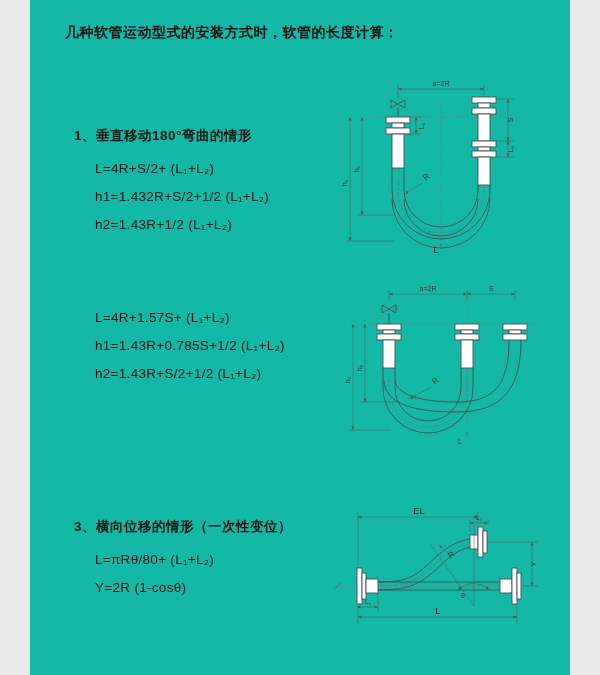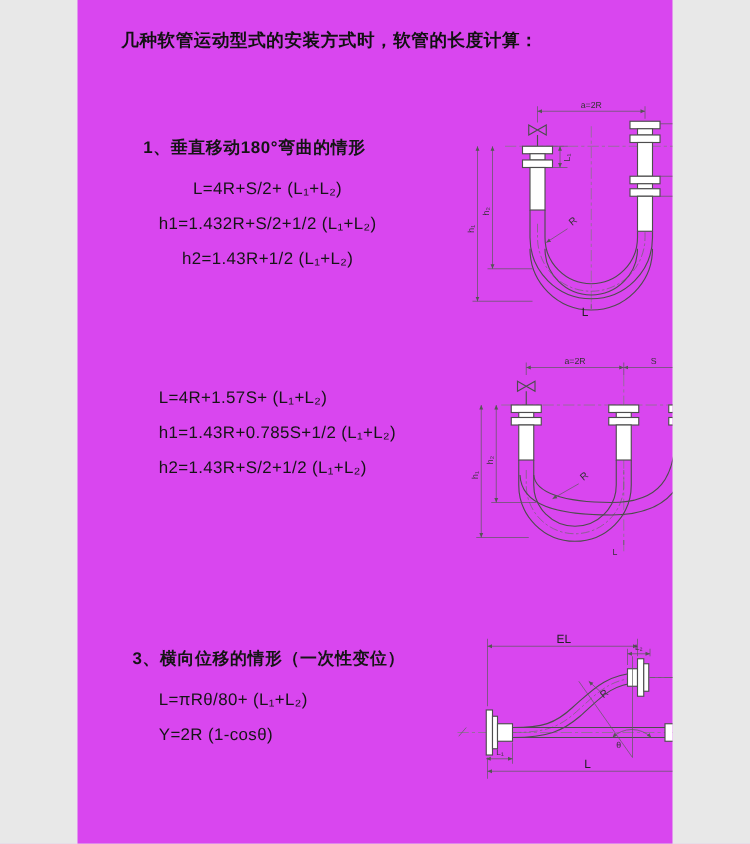--- a/index.html
+++ b/index.html
@@ -1,26 +1,26 @@
 <!DOCTYPE html>
 <html><head>
 <meta charset="utf-8">
 <style>
   html,body{margin:0;padding:0;background:#e8e8e8;}
   .page{
-    position:relative;width:476px;height:675px;margin:0 auto;
-    background:#d946ef;overflow:hidden;
+    position:relative;width:540px;height:675px;margin:0 auto;
+    background:#14b8a6;overflow:hidden;
     font-family:"Liberation Sans","DejaVu Sans",sans-serif;color:#111;
   }
   .title{
     position:absolute;left:35px;top:24px;font-size:14px;font-weight:700;
     letter-spacing:0.5px;color:#111;
   }
   .sec{position:absolute;left:44px;}
-  .sec-1{top:108px;text-align:center;}
+  .sec-1{top:126px;}
   .sec-2{top:304px;}
   .sec-3{top:517px;}
   .heading{font-size:13.5px;font-weight:700;letter-spacing:0.5px;line-height:20px;margin:0 0 9px 0;color:#151515;}
   .formulas{padding-left:21px;}
   .formula{font-size:13.5px;font-weight:400;line-height:28px;letter-spacing:0.3px;color:#151515;white-space:nowrap;}
   .dia{position:absolute;}
   .dia-1{left:306px;top:75px;}
   .dia-2{left:309px;top:280px;}
   .dia-3{left:298px;top:495px;}
   

